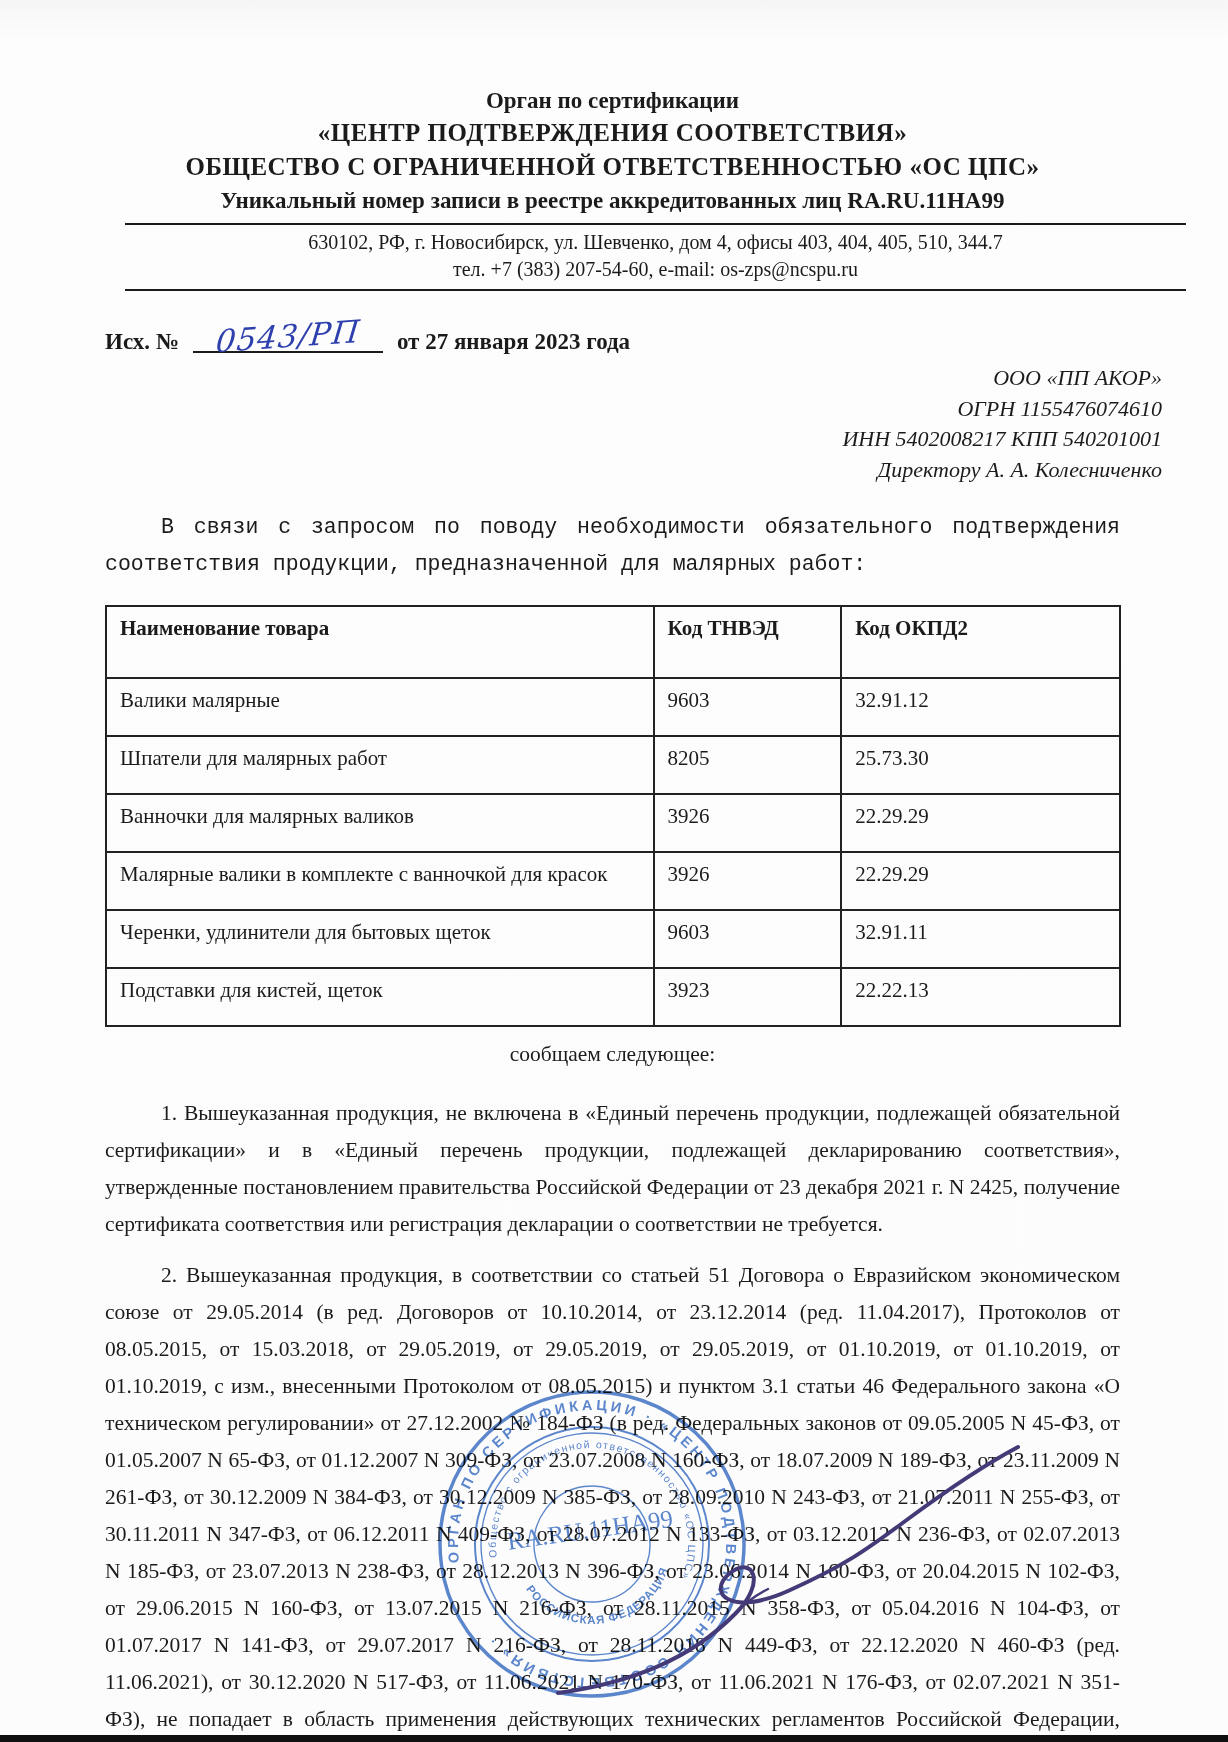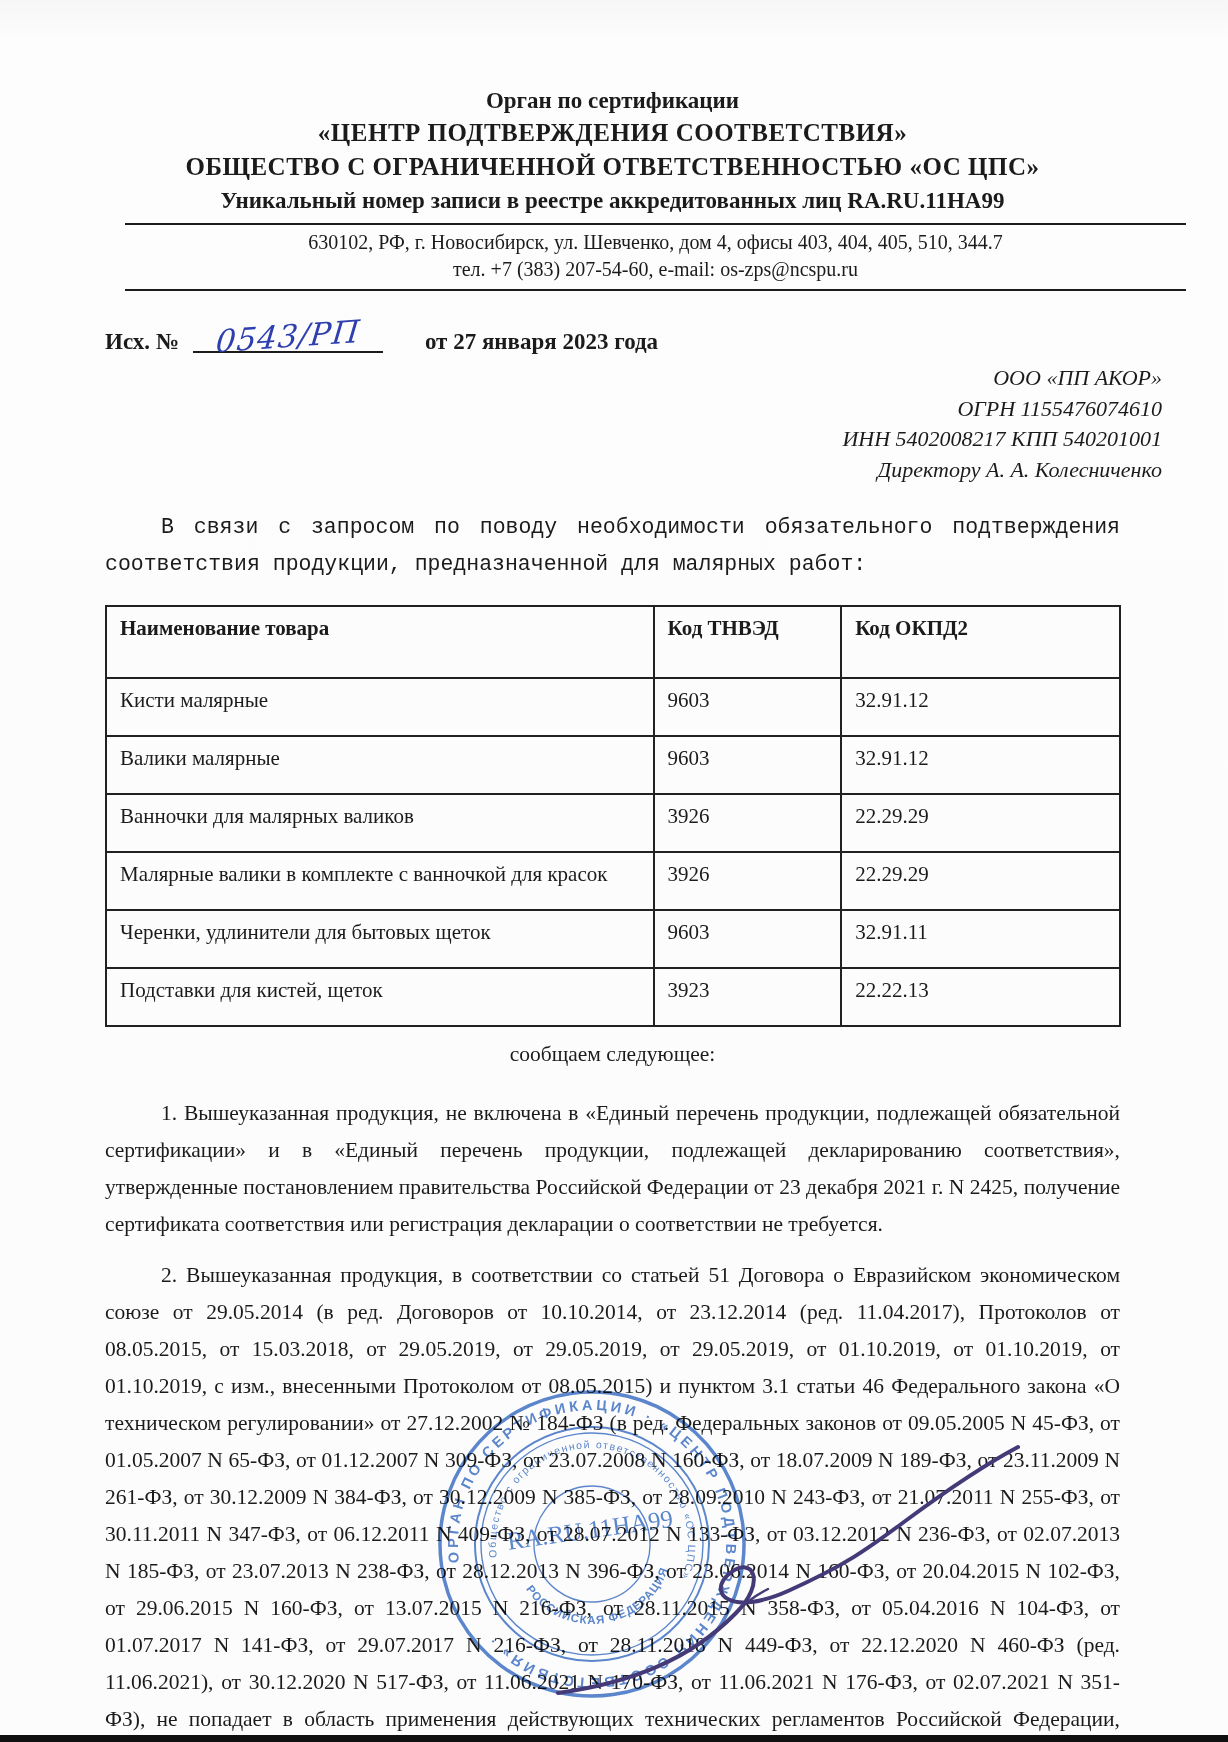--- a/index.html
+++ b/index.html
@@ -43,21 +43,21 @@
   }
   .ref-number{
     display:inline-block;
     font-family:"DejaVu Serif","Liberation Serif",serif;
     font-style:italic; font-weight:normal;
     color:#2e3fae; font-size:31px; line-height:30px;
     transform:rotate(-4deg) skewX(-10deg);
     letter-spacing:1px;
     position:relative; top:2px;
   }
-  .ref-date{ padding-bottom:4px;margin-left:28px; }
+  .ref-date{ padding-bottom:4px; }
   
   .recipient{
     margin-top:4px; margin-right:-42px;
     text-align:right; font-style:italic; font-size:22px; line-height:30.5px;
   }
   
   .para{
     font-size:21.5px; line-height:37px; text-align:justify; text-indent:56px;
     margin:0;
   }
@@ -135,28 +135,28 @@
     <table class="goods">
       <thead>
         <tr>
           <th class="col-name">Наименование товара</th>
           <th class="col-tnved">Код ТНВЭД</th>
           <th class="col-okpd">Код ОКПД2</th>
         </tr>
       </thead>
       <tbody>
         <tr>
-          <td>Кисти малярные</td>
-          <td>9603</td>
-          <td>32.91.12</td>
-        </tr>
-        <tr>
           <td>Валики малярные</td>
           <td>9603</td>
           <td>32.91.12</td>
+        </tr>
+        <tr>
+          <td>Шпатели для малярных работ</td>
+          <td>8205</td>
+          <td>25.73.30</td>
         </tr>
         <tr>
           <td>Ванночки для малярных валиков</td>
           <td>3926</td>
           <td>22.29.29</td>
         </tr>
         <tr>
           <td>Малярные валики в комплекте с ванночкой для красок</td>
           <td>3926</td>
           <td>22.29.29</td>

